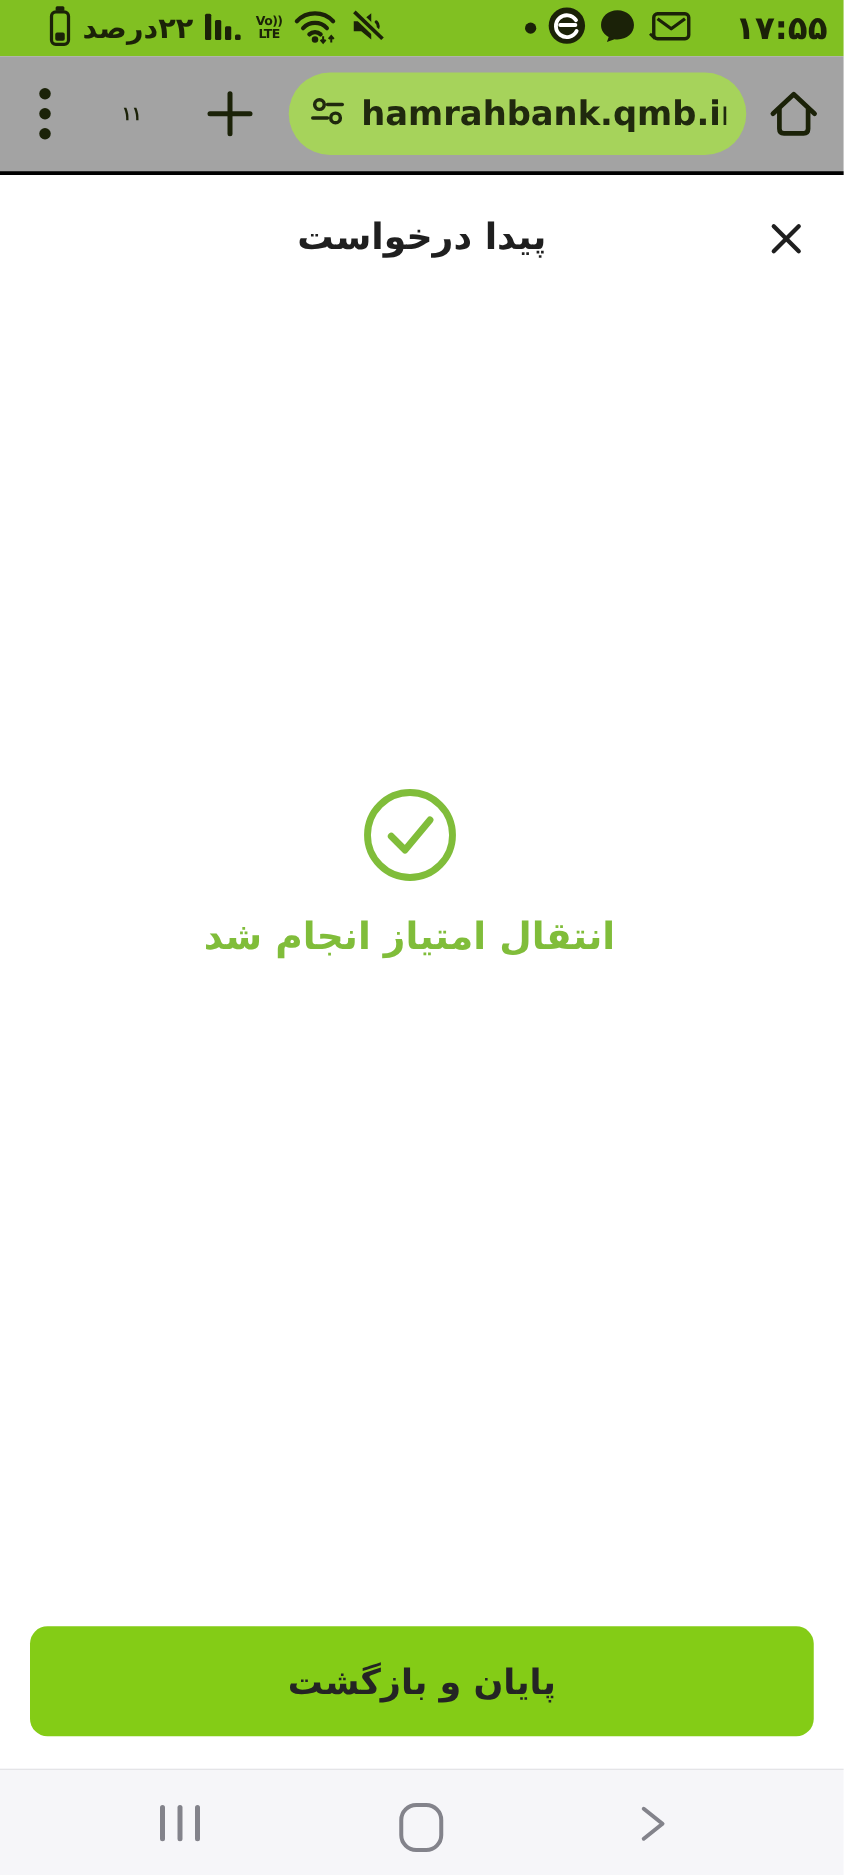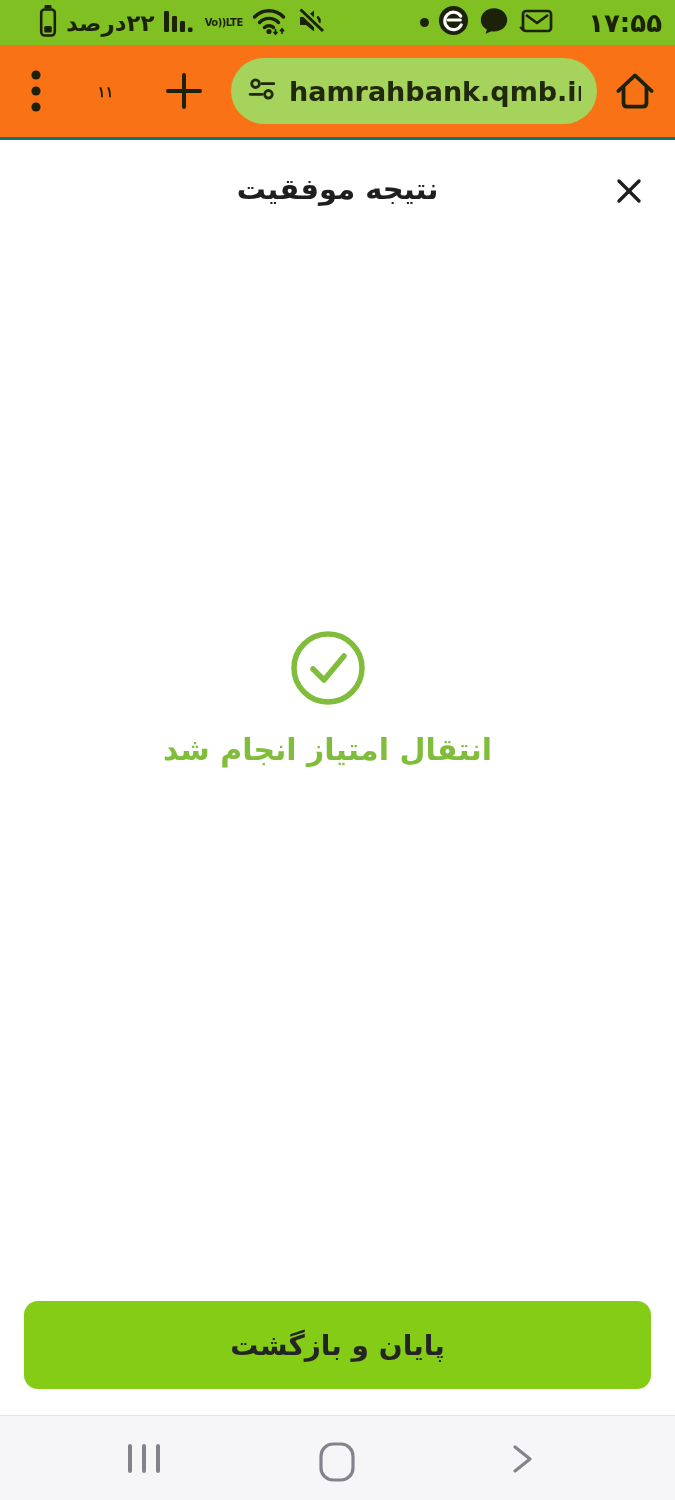--- a/index.html
+++ b/index.html
@@ -9,30 +9,30 @@
 
   
   .status-bar {
     position:absolute; top:0; left:0; width:675px; height:45px;
     background:#81c022; direction:ltr;
     display:flex; align-items:center; justify-content:space-between;
     padding:0 13px 0 38px; color:#1b2208;
   }
   .sb-group { display:flex; align-items:center; gap:8px; }
   .sb-battery-text { font-size:23px; font-weight:700; direction:rtl; letter-spacing:-0.5px; }
-  .volte { display:flex; flex-direction:row; align-items:center; font-size:10px; font-weight:700; line-height:10px; letter-spacing:-0.5px; }
+  .volte { display:flex; flex-direction:column; align-items:center; font-size:10px; font-weight:700; line-height:10px; letter-spacing:-0.5px; }
   .sb-time { font-size:26px; font-weight:700; direction:rtl; margin-left:24px; }
   .sb-dot { width:9px; height:9px; border-radius:50%; background:#1b2208; }
 
   
   .toolbar {
     position:absolute; top:45px; left:0; width:675px; height:95px;
-    background:#f97316; direction:ltr;
+    background:#a3a3a3; direction:ltr;
     display:flex; align-items:center;
-    border-bottom:3px solid #0f766e;
+    border-bottom:3px solid #000000;
   }
   .menu-dots { margin-left:30px; flex:0 0 auto; }
   .tab-switcher {
     margin-left:42px; width:43px; height:43px; border:4px solid #1b2208; border-radius:11px;
     display:flex; align-items:center; justify-content:center; flex:0 0 auto; background:transparent;
   }
   .tab-count { font-size:15px; font-weight:700; color:#1b2208; line-height:1; }
   .new-tab { margin-left:34px; flex:0 0 auto; }
   .url-pill {
     margin-left:24px; flex:1 1 auto; height:66px; border-radius:33px; background:#a6d35b;
@@ -174,21 +174,21 @@
     </div>
     <button class="icon-btn home-btn">
       <svg width="48" height="48" viewBox="0 0 46 46">
         <path d="M7 23 L23 8 L39 23" fill="none" stroke="#1b2208" stroke-width="3.6" stroke-linecap="round" stroke-linejoin="round"></path>
         <path d="M12 19.5 V34.5 Q12 38 15.5 38 H30.5 Q34 38 34 34.5 V19.5" fill="none" stroke="#1b2208" stroke-width="3.6" stroke-linecap="round" stroke-linejoin="round"></path>
       </svg>
     </button>
   </div>
 
   <div class="page-header">
-    <div class="page-title">نتیجه موفقیت</div>
+    <div class="page-title">پیدا درخواست</div>
     <button class="close-btn">
       <svg width="38" height="38" viewBox="0 0 38 38">
         <line x1="9" y1="9" x2="29" y2="29" stroke="#1f1f1f" stroke-width="3.4" stroke-linecap="round"></line>
         <line x1="29" y1="9" x2="9" y2="29" stroke="#1f1f1f" stroke-width="3.4" stroke-linecap="round"></line>
       </svg>
     </button>
   </div>
 
   <div class="result">
     <span class="check-wrap">

